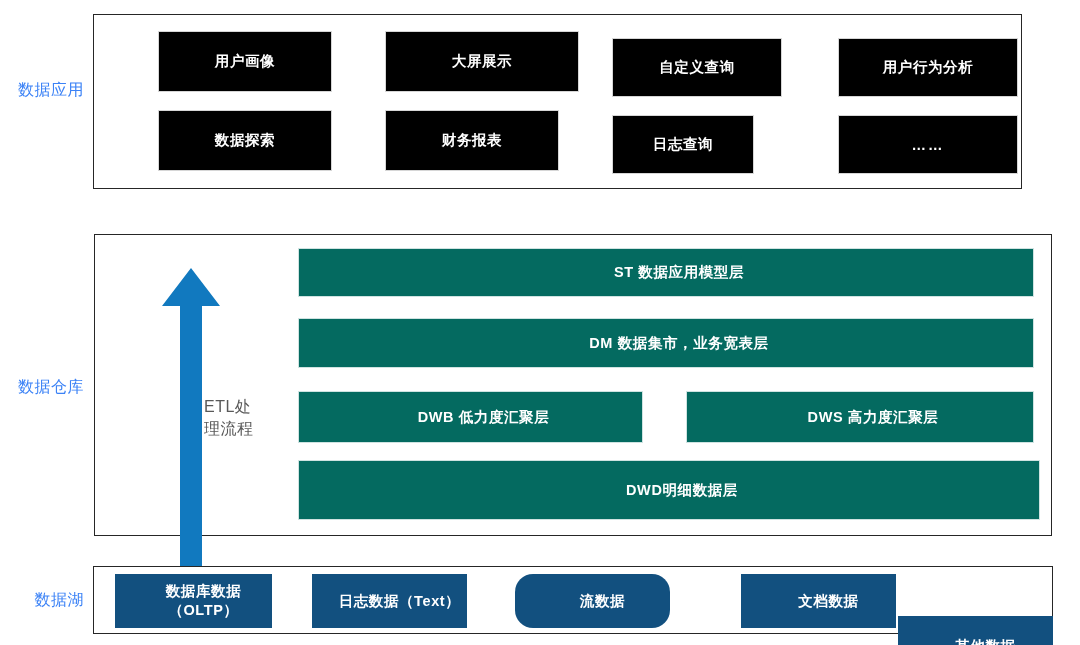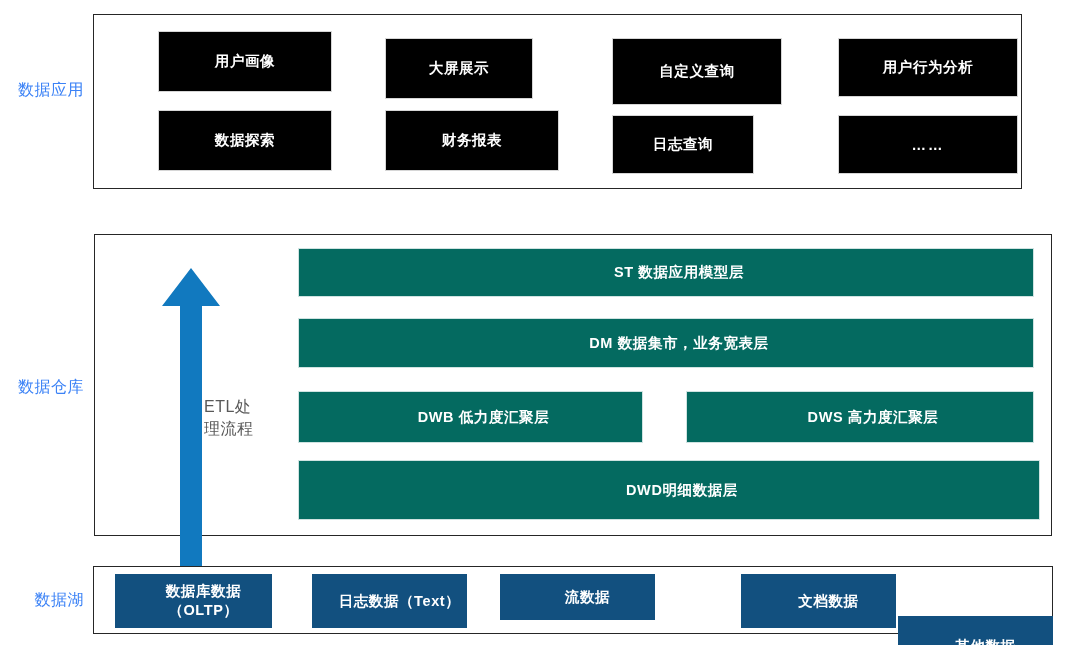--- a/index.html
+++ b/index.html
@@ -121,24 +121,24 @@
 
   <div class="row-label" style="left:8px; top:379px; width:76px;">数据仓库</div>
 
   <div class="row-label" style="left:8px; top:592px; width:76px;">数据湖</div>
 
   <div class="region" style="left:93px; top:14px; width:929px; height:175px;"></div>
 
   <div class="app-tile" style="left:158px; top:31px; width:174px; height:61px;">
     <span>用户画像</span>
   </div>
-  <div class="app-tile" style="left:385px; top:38px; width:148px; height:61px;">
+  <div class="app-tile" style="left:385px; top:31px; width:194px; height:61px;">
     <span>大屏展示</span>
   </div>
-  <div class="app-tile" style="left:612px; top:38px; width:170px; height:67px;">
+  <div class="app-tile" style="left:612px; top:38px; width:170px; height:59px;">
     <span>自定义查询</span>
   </div>
   <div class="app-tile" style="left:838px; top:38px; width:180px; height:59px;">
     <span>用户行为分析</span>
   </div>
 
   <div class="app-tile" style="left:158px; top:110px; width:174px; height:61px;">
     <span>数据探索</span>
   </div>
   <div class="app-tile" style="left:385px; top:110px; width:174px; height:61px;">
@@ -179,21 +179,21 @@
   </div>
 
   <div class="region" style="left:93px; top:566px; width:960px; height:68px;"></div>
 
   <div class="lake-tile" style="left:115px; top:574px; width:157px; height:54px;">
     <span>数据库数据（OLTP）</span>
   </div>
   <div class="lake-tile" style="left:312px; top:574px; width:155px; height:54px;">
     <span>日志数据（Text）</span>
   </div>
-  <div class="lake-tile" style="left:500px; top:574px; width:155px; height:46px;">
+  <div class="lake-tile" style="left:515px; top:574px; width:155px; height:54px;border-radius:18px;">
     <span>流数据</span>
   </div>
   <div class="lake-tile" style="left:703px; top:574px; width:155px; height:54px;margin-left:38px;">
     <span>文档数据</span>
   </div>
   <div class="lake-tile" style="left:898px; top:574px; width:155px; height:60px;margin-top:42px;">
     <span>其他数据</span>
   </div>
 
 </div>

